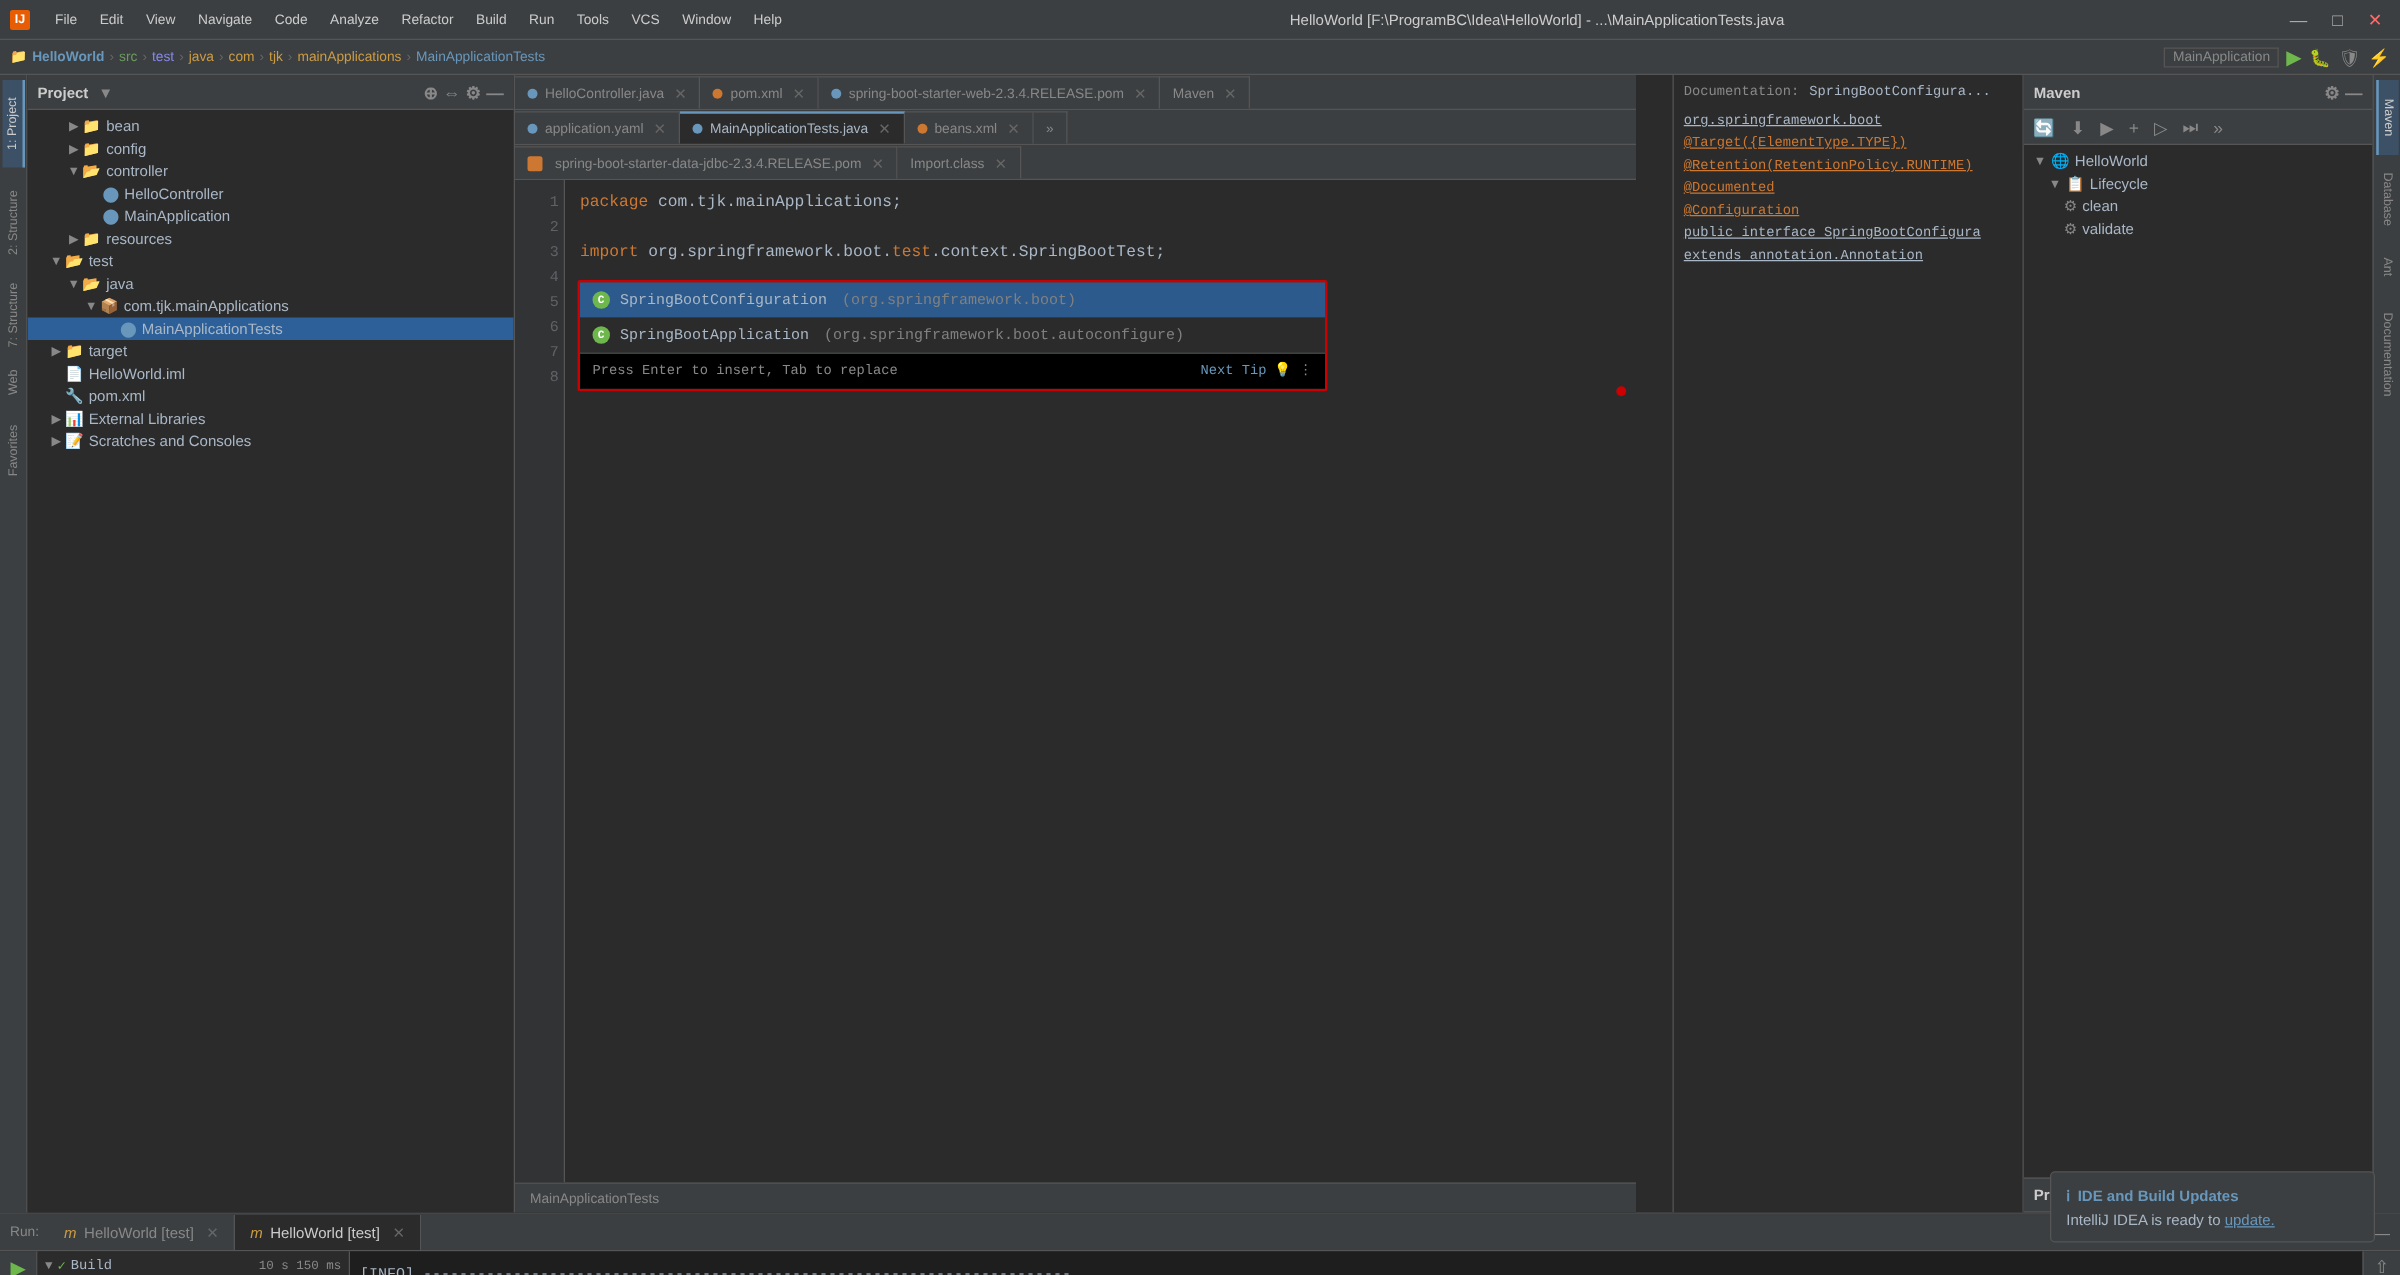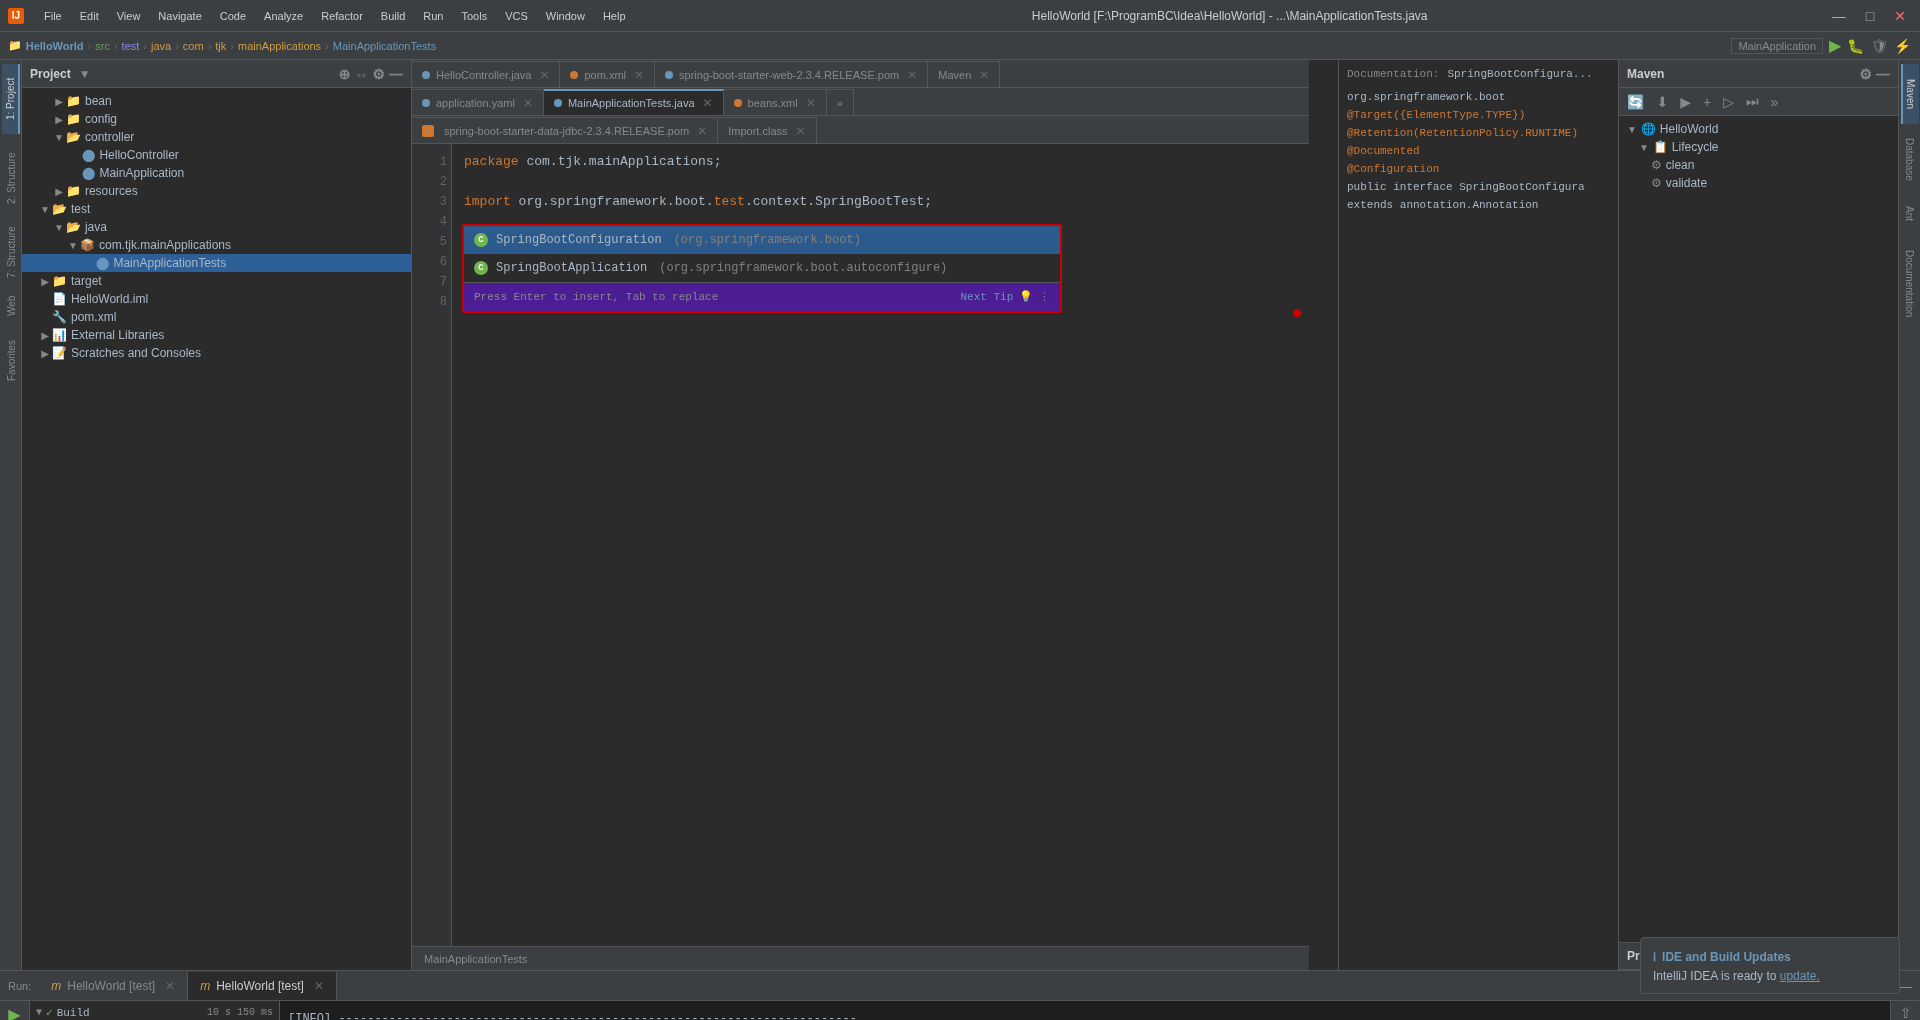--- a/index.html
+++ b/index.html
@@ -68,40 +68,40 @@
 
     
     #autocomplete { position: absolute; top: 80px; left: 10px; width: 600px; background: #3c3f41; border: 2px solid #cc0000; border-radius: 2px; z-index: 100; }
     #autocomplete-items { }
     .ac-item { padding: 4px 10px; display: flex; align-items: center; gap: 8px; cursor: pointer; font-family: 'Courier New', monospace; font-size: 12px; }
     .ac-item:first-child { background: #2d5a8c; }
     .ac-icon { width: 14px; height: 14px; border-radius: 50%; display: inline-flex; align-items: center; justify-content: center; font-size: 9px; font-weight: bold; }
     .ac-icon-class { background: #6eb74c; color: white; }
     .ac-name { color: #a9b7c6; }
     .ac-pkg { color: #808080; margin-left: 4px; }
-    #autocomplete-footer { padding: 4px 10px; background: #4c1d95; display: flex; align-items: center; justify-content: space-between; font-size: 11px; color: #888; border-top: 1px solid #555; }
+    #autocomplete-footer { padding: 4px 10px; background: #000000; display: flex; align-items: center; justify-content: space-between; font-size: 11px; color: #888; border-top: 1px solid #555; }
     #autocomplete-footer .footer-hint { color: #888; }
     #autocomplete-footer .footer-tip { color: #6897bb; cursor: pointer; }
     #autocomplete-footer .footer-icons { display: flex; gap: 6px; }
 
     
     #right-panel { width: 280px; background: #2b2b2b; border-left: 1px solid #555; display: flex; flex-direction: column; }
     #maven-header { height: 28px; background: #3c3f41; display: flex; align-items: center; padding: 0 8px; font-size: 12px; font-weight: bold; color: #ccc; border-bottom: 1px solid #555; }
     #maven-header .header-controls { margin-left: auto; display: flex; gap: 4px; }
     #maven-toolbar { height: 28px; background: #3c3f41; display: flex; align-items: center; padding: 0 4px; gap: 4px; border-bottom: 1px solid #555; }
     #maven-toolbar .tool-btn { color: #888; cursor: pointer; font-size: 14px; padding: 2px 4px; }
     #maven-content { flex: 1; overflow-y: auto; padding: 4px 0; font-size: 12px; }
     #profiles-header { height: 28px; background: #3c3f41; display: flex; align-items: center; padding: 0 8px; font-size: 12px; font-weight: bold; color: #ccc; border-bottom: 1px solid #555; border-top: 1px solid #555; }
     .maven-item { display: flex; align-items: center; padding: 2px 8px; cursor: pointer; }
     .maven-arrow { color: #888; margin-right: 4px; font-size: 10px; }
 
     
     #doc-panel { background: #2b2b2b; border-left: 1px solid #555; overflow-y: auto; padding: 8px; font-size: 11px; font-family: 'Courier New', monospace; margin-left: 29px; }
     #doc-header { font-size: 11px; color: #888; margin-bottom: 8px; display: flex; align-items: center; gap: 8px; }
-    .doc-line { line-height: 18px; color: #a9b7c6; white-space: pre-wrap; }
+    .doc-line { line-height: 18px; color: #a9b7c6; white-space: pre-wrap; text-decoration: underline; }
     .doc-annotation { color: #cc7832; }
 
     
     #bottom-panel { height: 300px; background: #2b2b2b; border-top: 1px solid #555; display: flex; flex-direction: column; }
     #bottom-tabs { height: 30px; background: #3c3f41; display: flex; align-items: center; gap: 0; border-bottom: 1px solid #555; }
     .bottom-tab { height: 28px; padding: 0 12px; display: flex; align-items: center; gap: 6px; background: #3c3f41; color: #888; cursor: pointer; font-size: 12px; border-right: 1px solid #555; }
     .bottom-tab.active { background: #2b2b2b; color: #ccc; }
     .bottom-tab .close-btn { color: #666; font-size: 12px; margin-left: 4px; cursor: pointer; }
     #bottom-controls { margin-left: auto; display: flex; gap: 4px; align-items: center; padding-right: 8px; }
     #bottom-controls .ctrl-btn { color: #888; cursor: pointer; font-size: 14px; }

